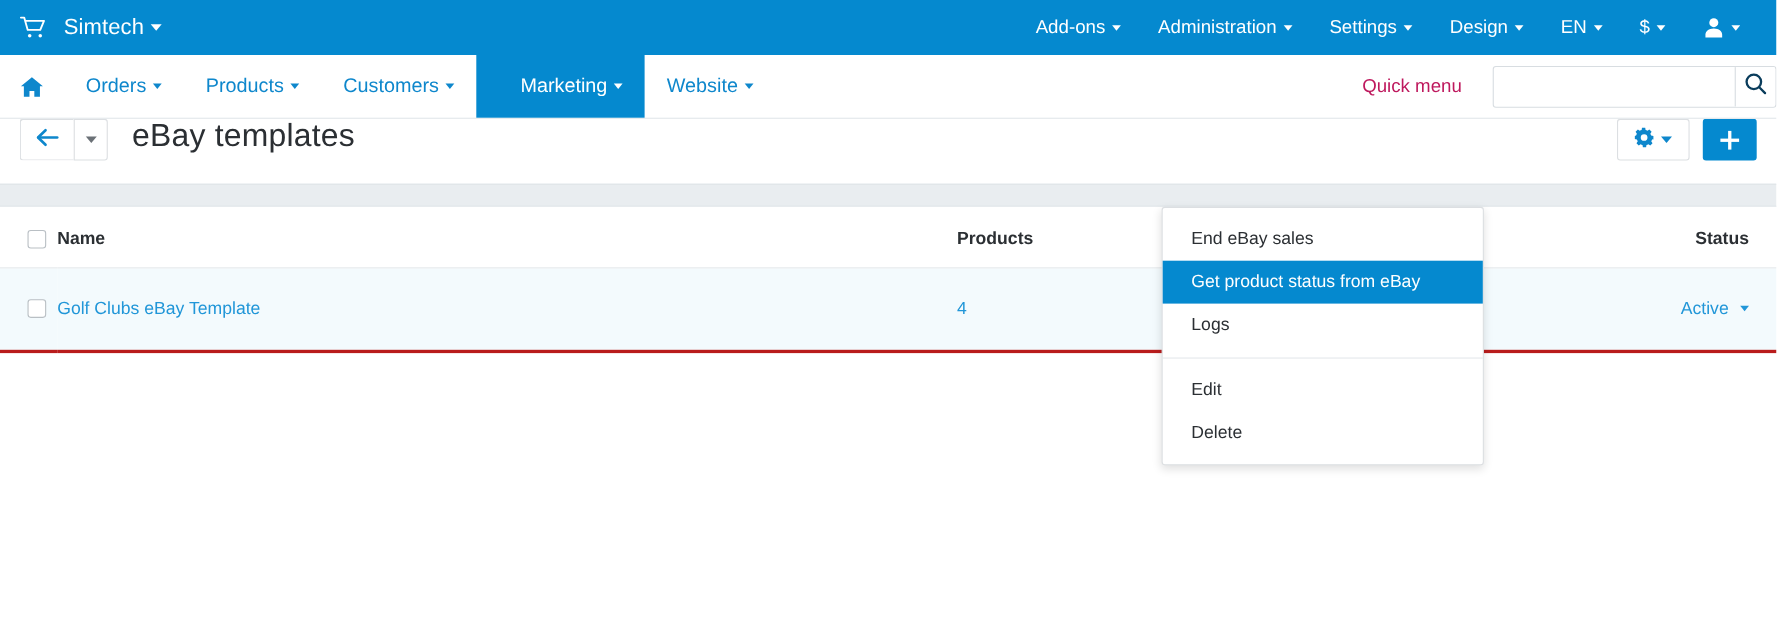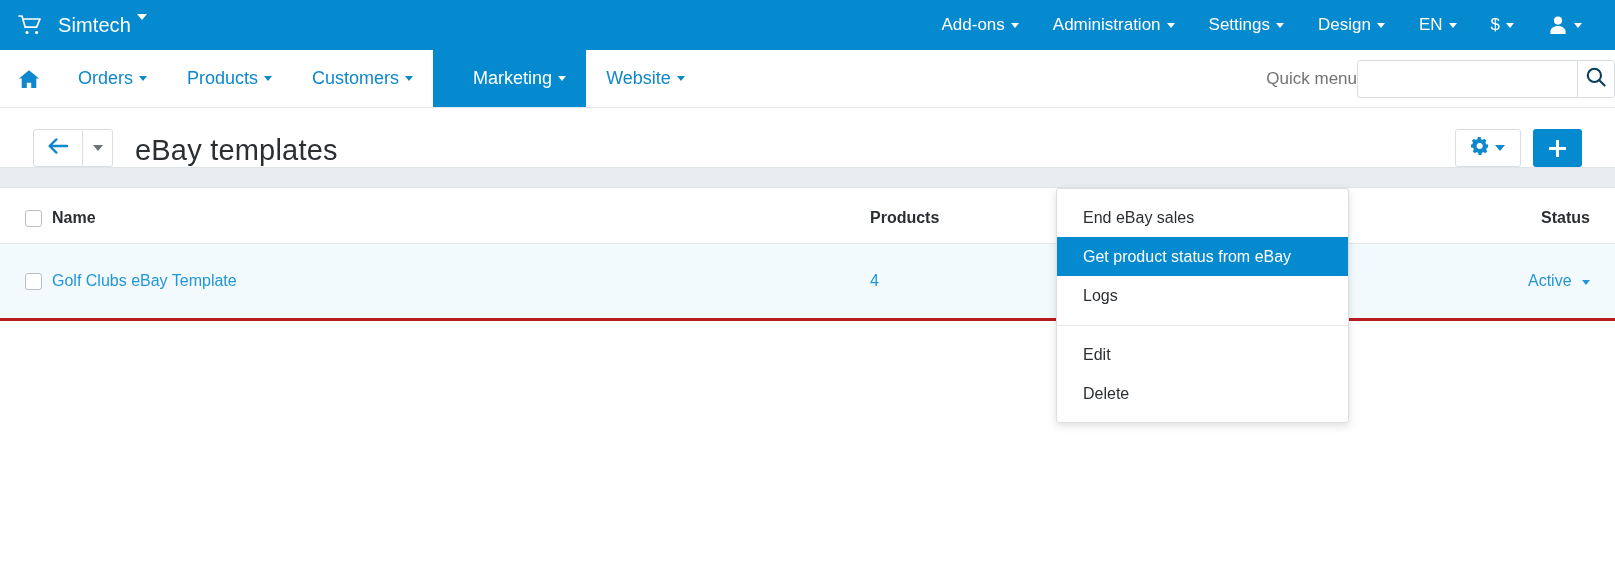--- a/index.html
+++ b/index.html
@@ -13,21 +13,21 @@
   
   .topbar {
     height: 50px;
     background: #0589cf;
     display: flex;
     align-items: center;
     color: #ffffff;
     position: relative;
   }
   .brand {
-    display: flex; 
+    display: flex; align-items: center;
     margin-left: 18px;
     cursor: pointer;
   }
   .cart-icon { width: 26px; height: 22px; margin-right: 14px; display:block; }
   .brand-name {
     font-size: 20px; color: #ffffff; letter-spacing: .1px;
   }
   .caret {
     display: inline-block; width: 0; height: 0;
     border-left: 5px solid transparent;
@@ -66,21 +66,22 @@
     padding: 0 20px;
     font-size: 18px; color: #0e87cc;
     cursor: pointer; white-space: nowrap;
   }
   .nav-item.active { background: #0589cf; color: #ffffff; padding-left: 40px; }
   .subnav-right {
     margin-left: auto; display: flex; align-items: center;
     padding-right: 0px;
   }
   .quick-menu {
-    font-size: 17px; color: #737373; cursor: pointer;
+    font-size: 17px; color: #be185d; cursor: pointer;
+    margin-right: 28px;
   }
   .searchbox {
     display:flex; align-items:stretch; height: 38px;
     border: 1px solid #d8dde1; border-radius: 3px;
     width: 258px; overflow: hidden; background:#fff;
     margin-right: 0px;
   }
   .searchbox input {
     border: none; outline: none; flex: 1;
     padding: 0 10px; font-size: 15px;
@@ -88,22 +89,22 @@
     color: #333; background: transparent;
   }
   .search-btn {
     width: 48px; display:flex; align-items:center; justify-content:center;
     border-left: 1px solid #d8dde1; cursor: pointer; background:#fff;
   }
 
   
   .titlebar {
     height: 59px; background:#ffffff;
-    display:flex; align-items:flex-end;
-    padding: 0 33px;
+    display:flex; align-items:flex-start;
+    padding: 0 18px;
   }
   .backgroup { display:flex; align-items:stretch; height: 38px; }
   .back-btn {
     width: 49px; border: 1px solid #dcdfe2; border-right: none;
     border-radius: 3px 0 0 3px; background:#fff;
     display:flex; align-items:center; justify-content:center; cursor:pointer;
   }
   .back-caret-btn {
     width: 31px; border: 1px solid #dcdfe2;
     border-radius: 0 3px 3px 0; background:#fff;

